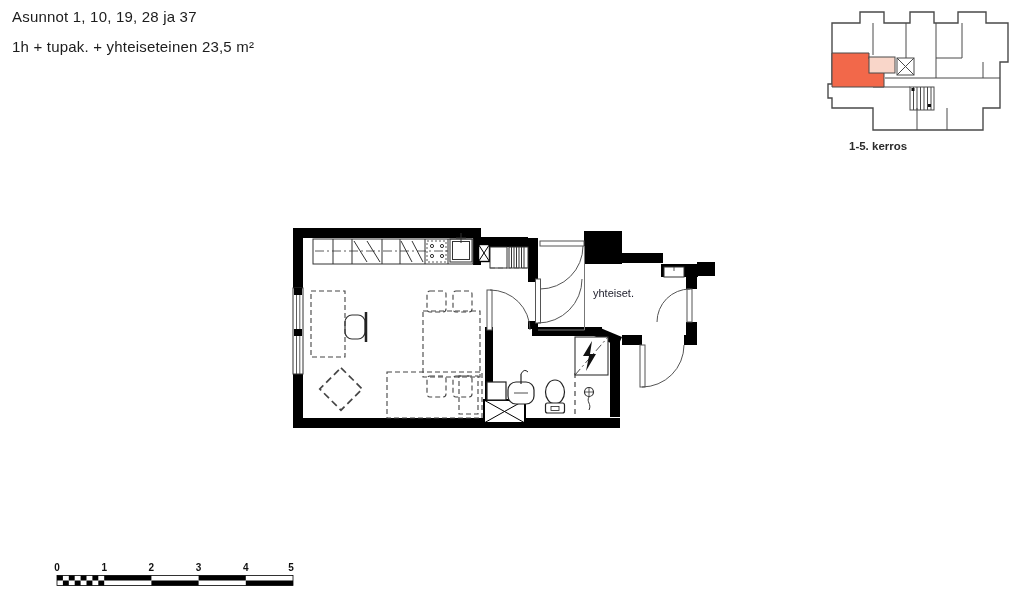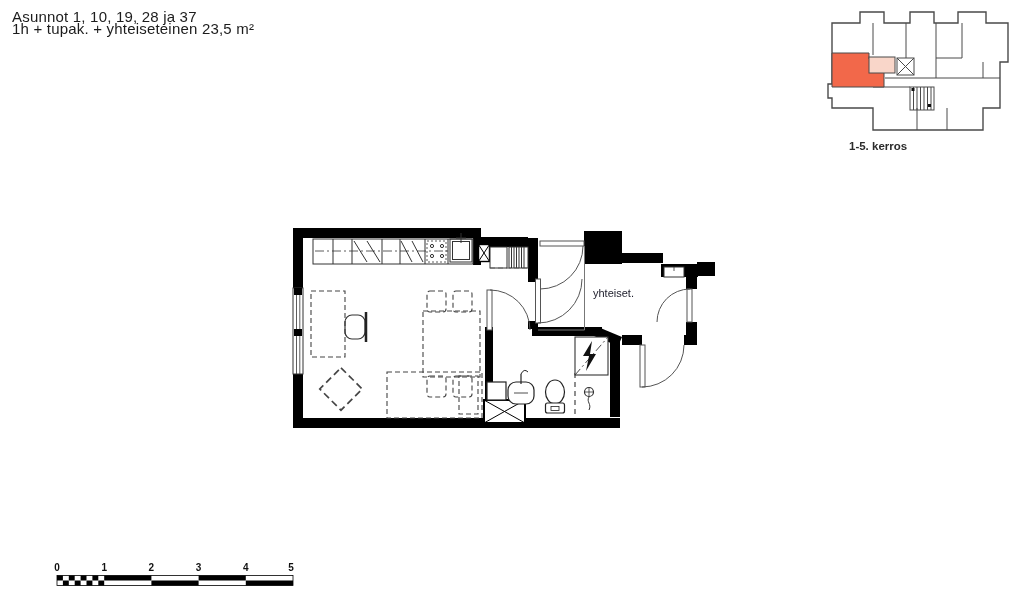--- a/index.html
+++ b/index.html
@@ -1,20 +1,20 @@
 <!DOCTYPE html>
 <html><head>
 <meta charset="utf-8">
 <style>
   html,body{margin:0;padding:0;background:#ffffff;}
   .page{position:relative;width:1023px;height:588px;background:#ffffff;overflow:hidden;
         font-family:"Liberation Sans",sans-serif;}
   .hdr{position:absolute;left:12px;color:#1c1c1c;font-size:15px;letter-spacing:.2px;white-space:nowrap;}
   .hdr.t1{top:8px;}
-  .hdr.t2{top:20px;}
+  .hdr.t2{top:38px;}
   svg text{font-family:"Liberation Sans",sans-serif;}
   .roomlabel{font-size:11px;fill:#1c1c2a;}
   .caption{font-size:11.5px;font-weight:bold;fill:#2b2b2b;}
   .scalenum{font-size:10px;font-weight:bold;fill:#111;}
 </style>
 </head>
 <body>
 
 <div class="page">
 

